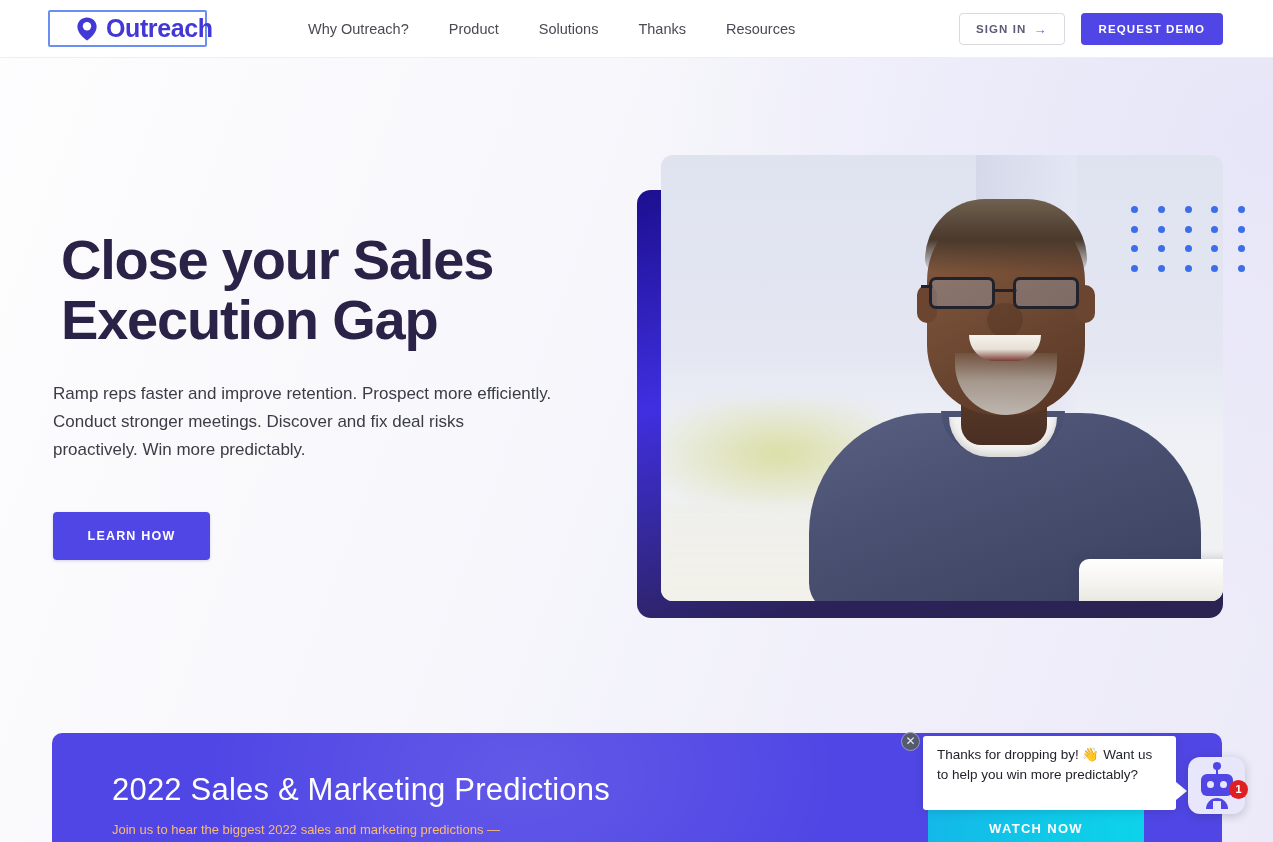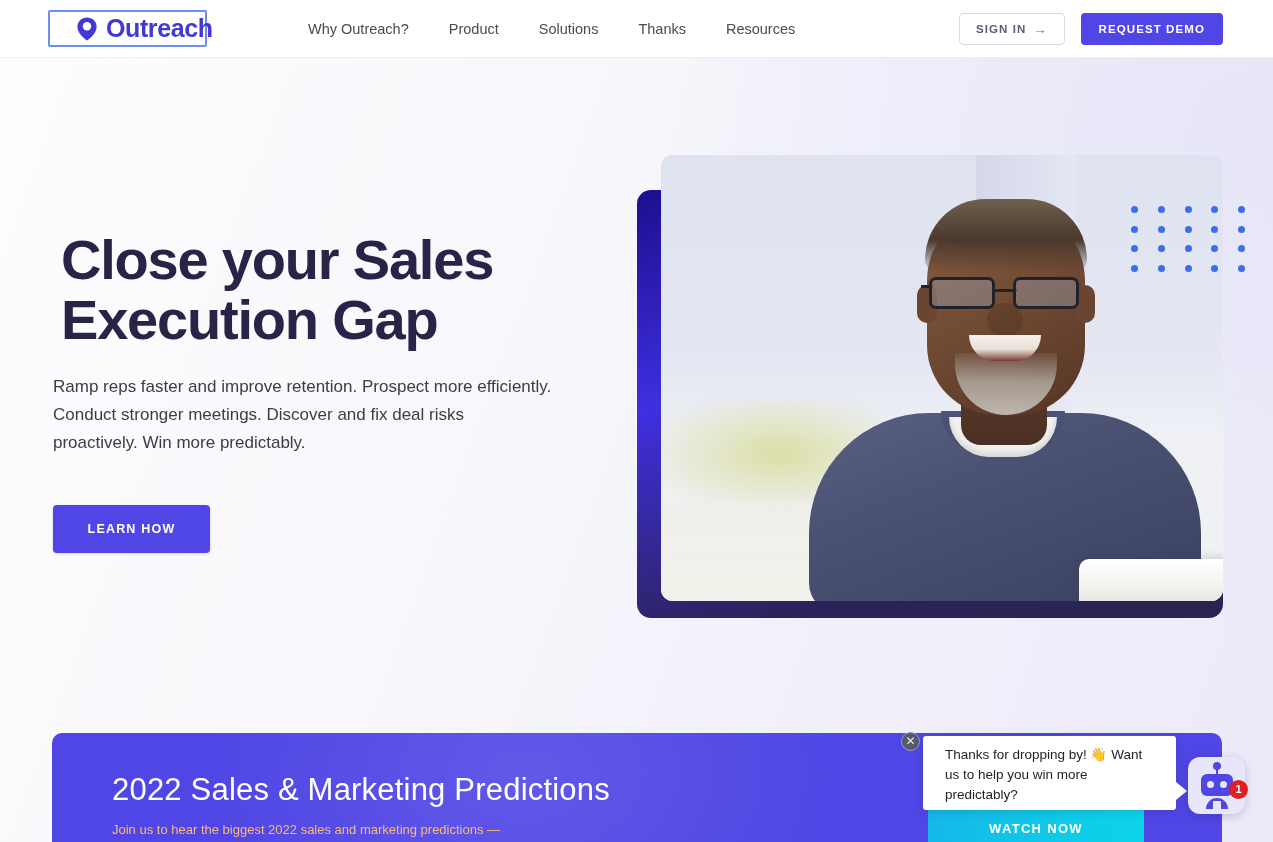--- a/index.html
+++ b/index.html
@@ -115,21 +115,21 @@
   }
   .hero-title {
     font-size: 56px;
     line-height: 60px;
     font-weight: 700;
     color: #2b2347;
     letter-spacing: -1.2px;
     margin-left: 8px;
   }
   .hero-sub {
-    margin-top: 23px;
+    margin-top: 30px;
     font-size: 17px;
     line-height: 28px;
     color: #3c3c46;
     width: 500px;
   }
   .btn-learn {
     margin-top: 48px;
     width: 157px; height: 48px;
     background: #5046e5;
     border: none;
@@ -354,21 +354,21 @@
     cursor: pointer;
     z-index: 60;
   }
   .chat-bubble {
     position: absolute;
     left: 923px; top: 736px;
     width: 253px; height: 74px;
     background: #ffffff;
     border-radius: 3px;
     box-shadow: 0 2px 10px rgba(30,30,60,.16);
-    padding: 9px 22px;
+    padding: 9px 14px;
     z-index: 60;
   }
   .chat-bubble-text {
     font-size: 13.5px;
     line-height: 20px;
     color: #22242b;
   }
   .chat-bubble-tail {
     position: absolute;
     left: 1176px; top: 782px;

